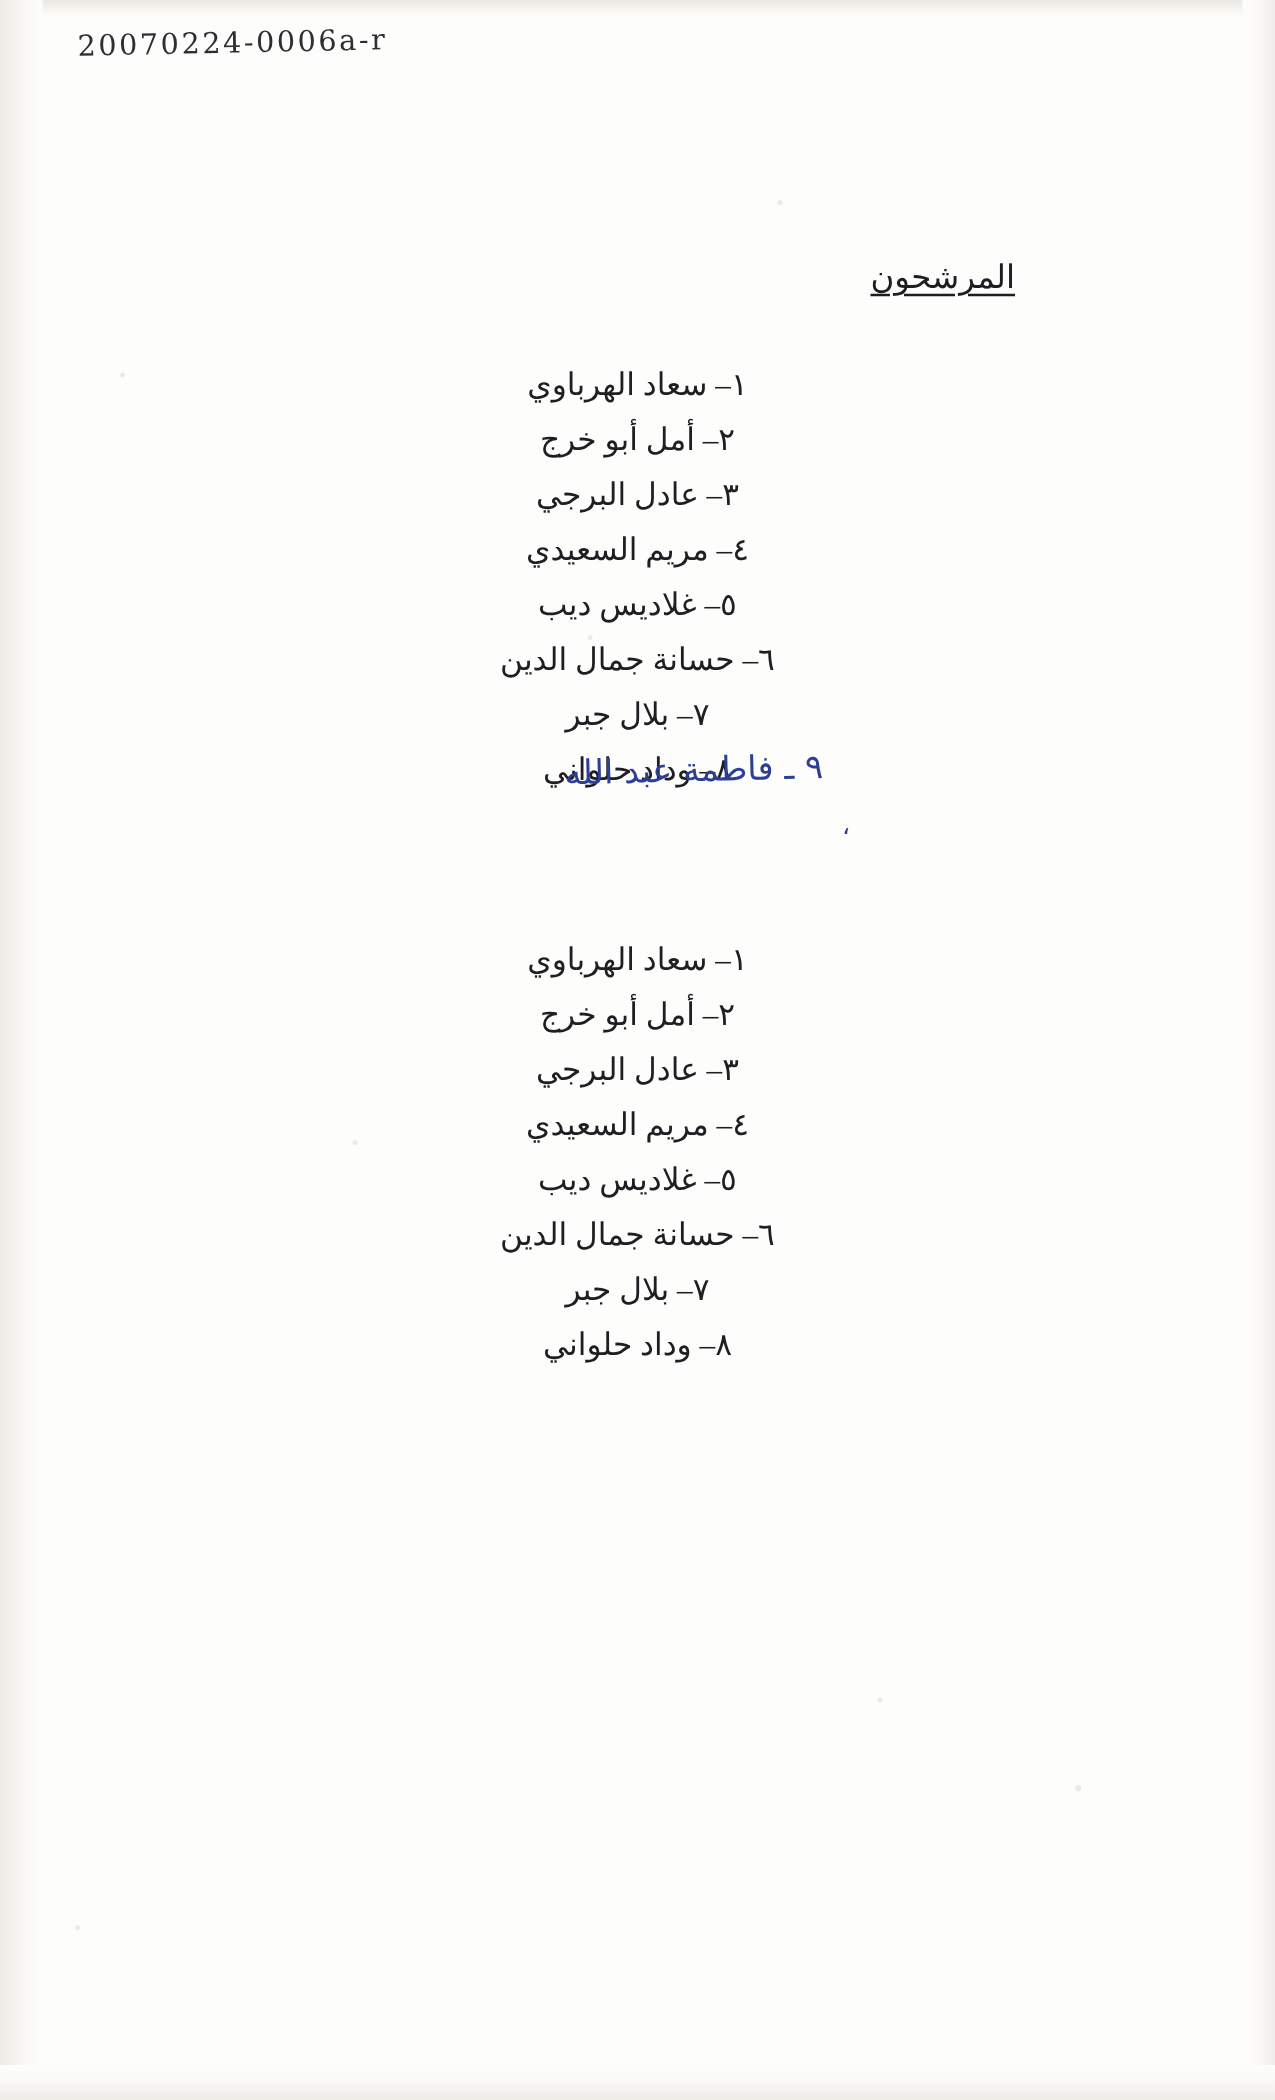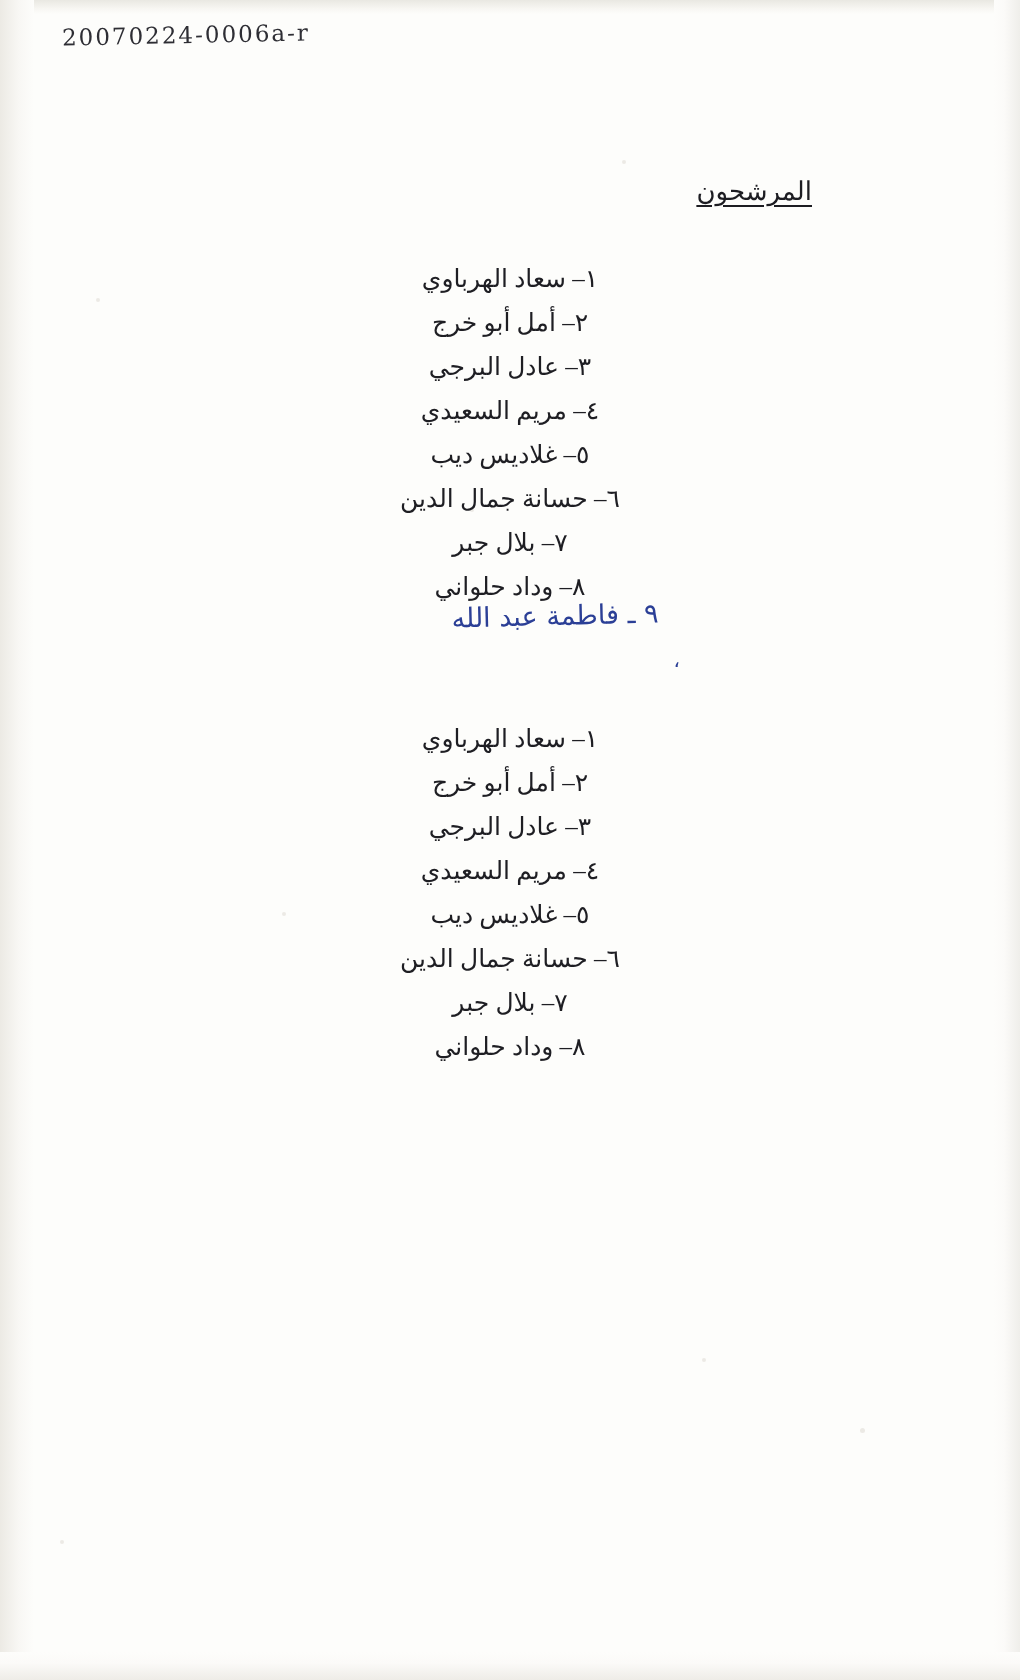--- a/index.html
+++ b/index.html
@@ -57,21 +57,21 @@
     letter-spacing: 2px;
     color: #2e2e34;
     direction: ltr;
     transform: rotate(-1.2deg);
     white-space: nowrap;
   }
 
   
   .doc-body {
     position: absolute;
-    top: 176px;
+    top: 206px;
     right: 150px;
     width: 720px;
     text-align: center;
     direction: rtl;
   }
   .doc-title {
     font-size: 26px;
     color: #1d1d22;
     text-decoration: underline;
     text-underline-offset: 5px;

